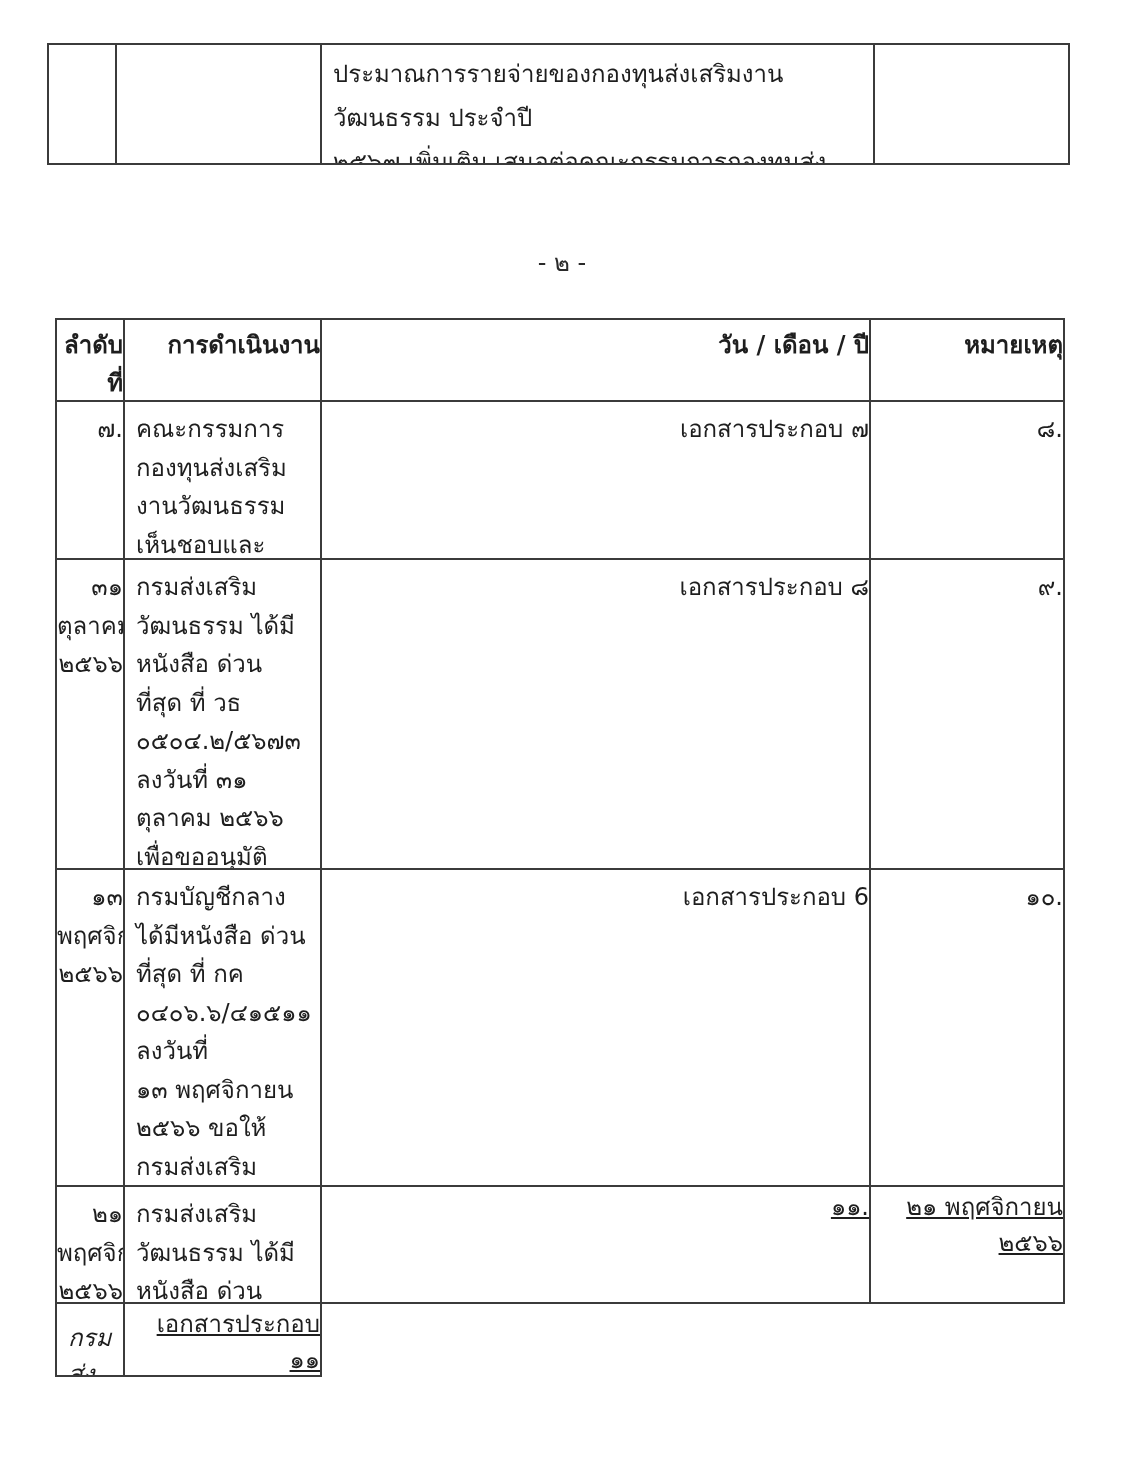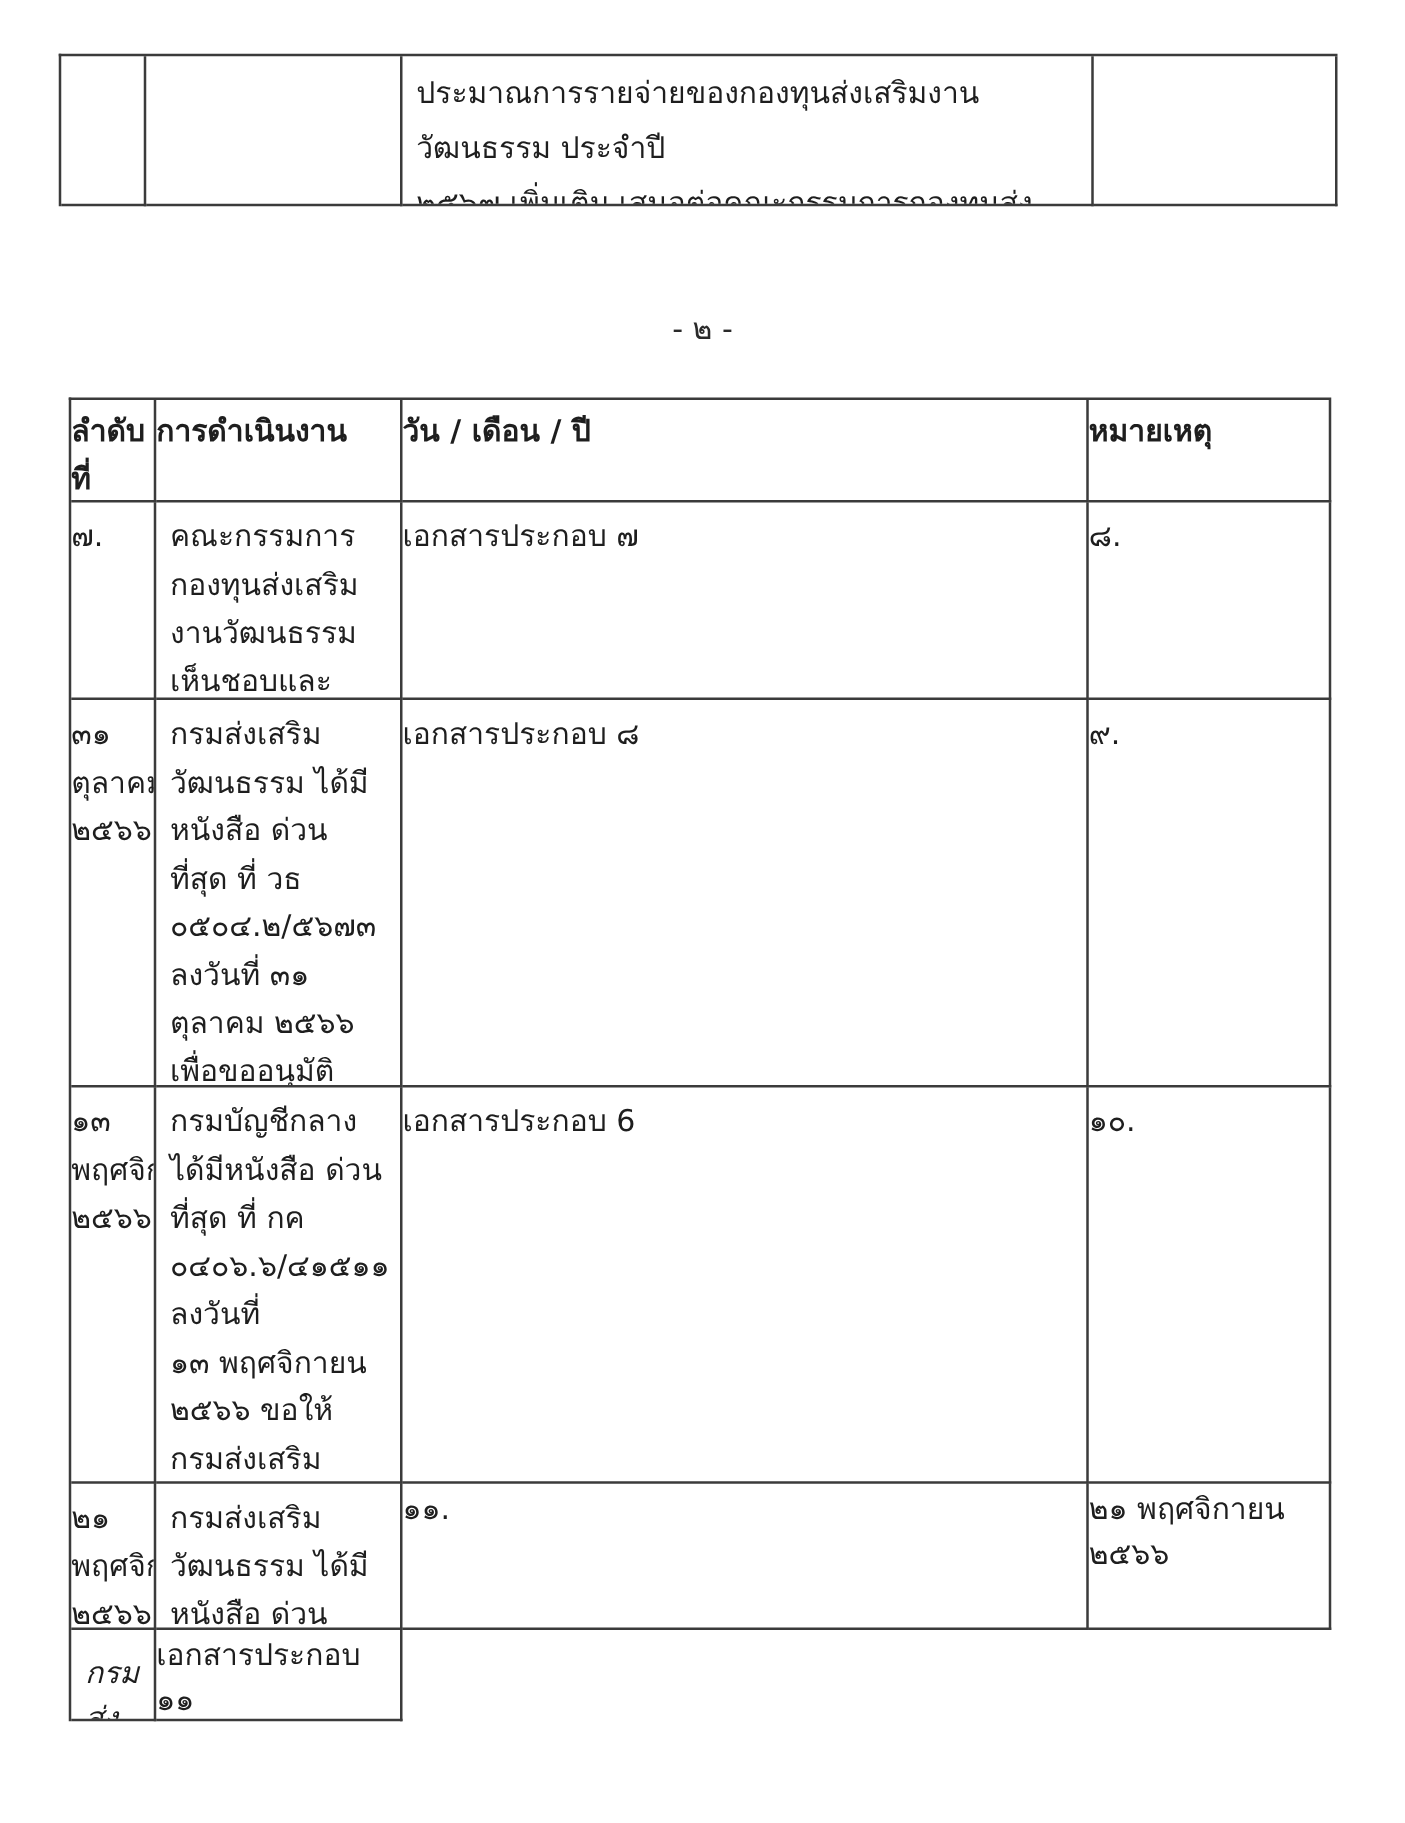--- a/index.html
+++ b/index.html
@@ -21,21 +21,21 @@
   }
   .cell {
     border-right: 2px solid #3b3b3b;
     border-bottom: 2px solid #3b3b3b;
     box-sizing: border-box;
     font-size: 24px;
     line-height: 38.5px;
     white-space: pre-line;
     overflow: hidden;
   }
-  .c-center { text-align: left; }
+  .c-center { text-align: right; }
   .c-op { text-align: left; padding: 8px 14px 0 11px; }
   .c-top { padding-top: 8px; }
 
   
   .tbl-cont {
     left: 47px; top: 43px;
     grid-template-columns: 68px 205px 553px 195px;
     grid-template-rows: 120px;
   }
   .tbl-cont .c-op { line-height: 44px; padding-top: 7px; }
@@ -48,21 +48,21 @@
 
   
   .tbl-main {
     left: 55px; top: 318px;
     grid-template-columns: 68px 197px 549px 194px;
     grid-template-rows: 82px 158px 310px 317px 117px 73px;
   }
   .hdr { font-weight: bold; padding-top: 6px; line-height: 38px; }
   .r11 { line-height: 36px; }
   .r11.c-op { padding-top: 16px; font-style: italic; }
-  .r11.c-top { padding-top: 2px; }
+  .r11.c-top { padding-top: 2px; text-decoration: underline; }
 </style>
 </head>
 <body>
 
 <div class="page">
 
   <div class="tbl tbl-cont">
     <div class="cell c-center c-top"></div>
     <div class="cell c-center c-top"></div>
     <div class="cell c-op">ประมาณการรายจ่ายของกองทุนส่งเสริมงานวัฒนธรรม ประจำปี

